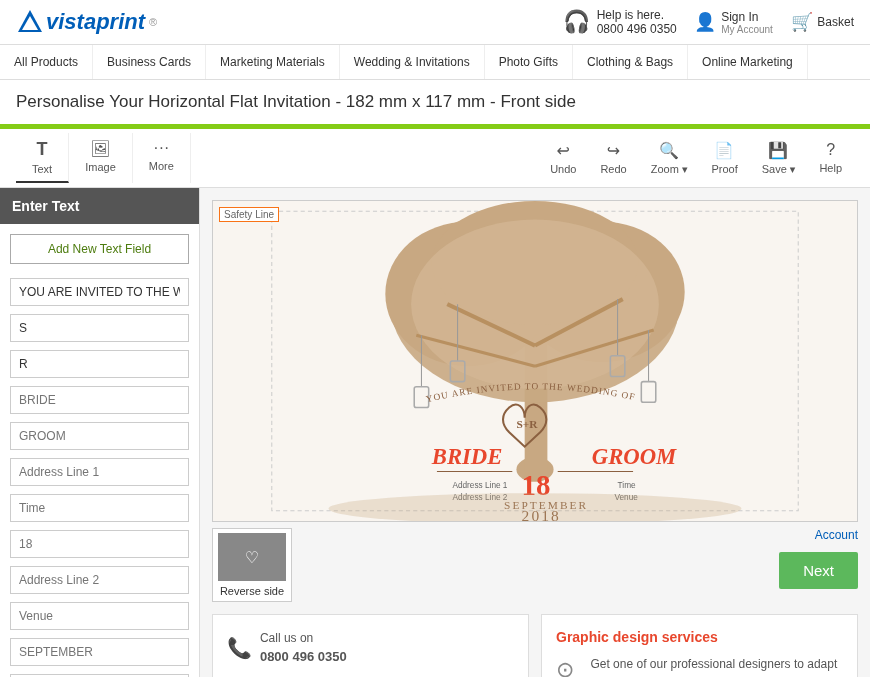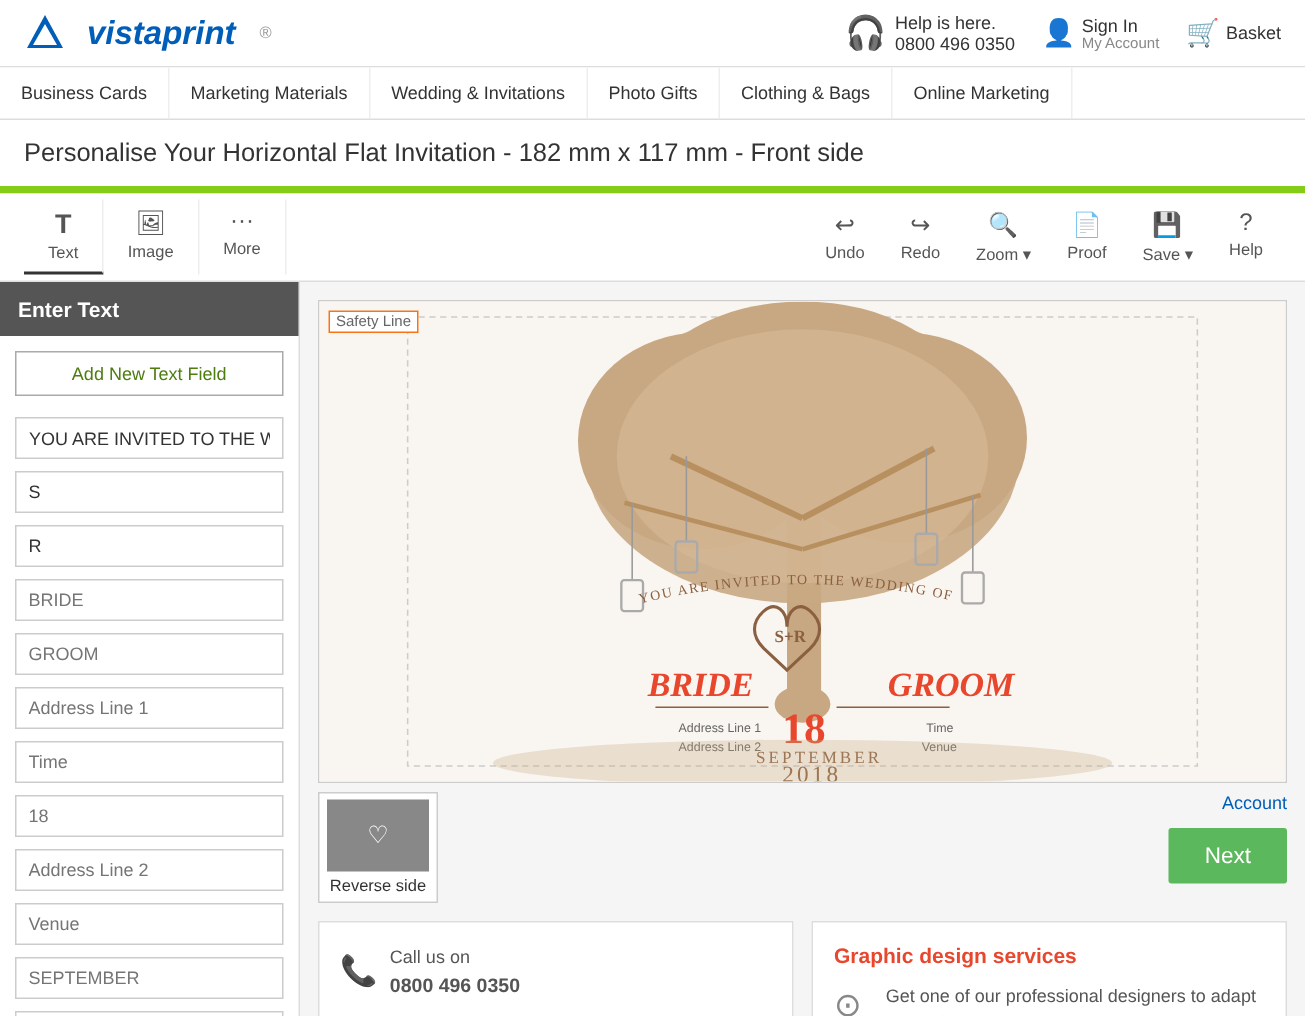--- a/index.html
+++ b/index.html
@@ -1,20 +1,20 @@
 <!DOCTYPE html>
 <html><head>
   <meta charset="utf-8">
   <style>
     * { box-sizing: border-box; margin: 0; padding: 0; }
     body { font-family: Arial, sans-serif; font-size: 13px; background: #f5f5f5; color: #333; width: 870px; }
 
     
     .header { background: white; border-bottom: 1px solid #ddd; padding: 8px 16px; display: flex; align-items: center; justify-content: space-between; }
-    .logo { display: flex; align-items: center; gap: 14px; }
+    .logo { display: flex; align-items: center; gap: 2px; }
     .logo-text { font-size: 22px; color: #005eb8; font-style: italic; font-weight: bold; }
     .header-right { display: flex; align-items: center; gap: 18px; font-size: 12px; color: #333; }
     .header-help { display: flex; align-items: center; gap: 6px; }
     .header-account, .header-basket { display: flex; align-items: center; gap: 4px; color: #333; font-size: 12px; cursor: pointer; }
 
     
     .nav { background: white; border-bottom: 1px solid #ddd; display: flex; }
     .nav-item { padding: 10px 14px; font-size: 12px; color: #333; cursor: pointer; border-right: 1px solid #eee; white-space: nowrap; }
 
     
@@ -95,20 +95,21 @@
       </div>
     </div>
     <div class="header-basket">
       <span style="font-size:18px;">🛒</span>
       <span>Basket</span>
     </div>
   </div>
 </div>
 
 <div class="nav">
+  <div class="nav-item">All Products</div>
   <div class="nav-item">Business Cards</div>
   <div class="nav-item">Marketing Materials</div>
   <div class="nav-item">Wedding &amp; Invitations</div>
   <div class="nav-item">Photo Gifts</div>
   <div class="nav-item">Clothing &amp; Bags</div>
   <div class="nav-item">Online Marketing</div>
 
 </div>
 
 <div class="page-title">Personalise Your Horizontal Flat Invitation - 182 mm x 117 mm - Front side</div>

